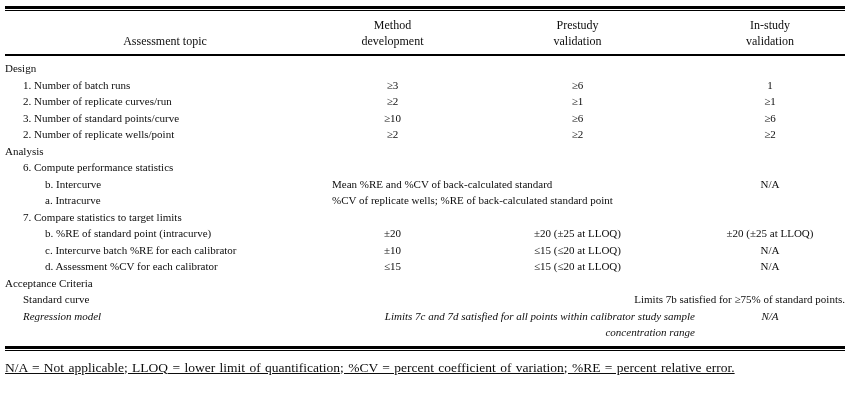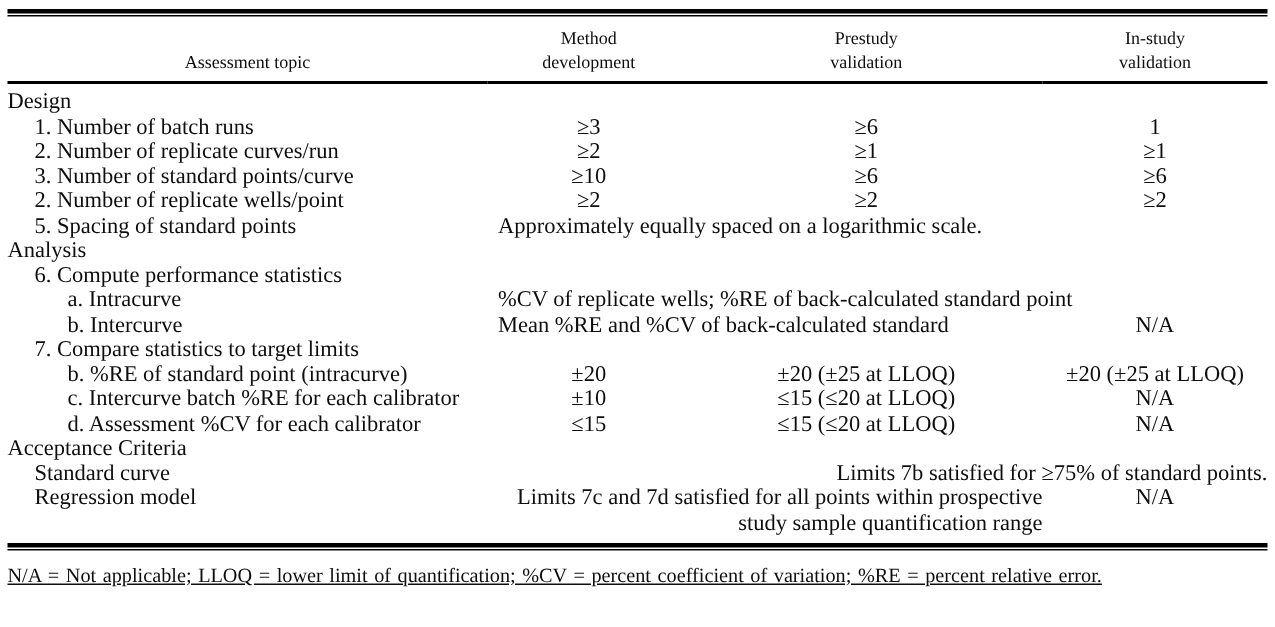--- a/index.html
+++ b/index.html
@@ -32,35 +32,35 @@
     font-size: 12px;
     line-height: 16px;
     vertical-align: bottom;
     text-align: center;
     padding: 6px 0 5px 0;
     border-bottom: 2px solid #000;
   }
   thead th .th-inner { display: inline-block; max-width: 90px; }
 
   tbody td {
-    font-size: 15px;
+    font-size: 11px;
     line-height: 16.5px;
     padding: 0;
     vertical-align: top;
     white-space: normal;
   }
   tbody tr.first td { padding-top: 4px; }
   td.lbl  { text-align: left; }
   .ind0 { padding-left: 0; }
   .ind1 { padding-left: 18px; }
   .ind2 { padding-left: 40px; }
   td.val  { text-align: center; }
   td.span-left   { text-align: left; padding-left: 7px; }
   td.span-center { text-align: right; }
-  tbody tr.last td { padding-bottom: 5px; }
+  tbody tr.last td { padding-bottom: 5px; font-style: italic; }
 
   .footnote {
     font-size: 13.5px;
     line-height: 16px;
     margin-top: 9px;
     word-spacing: 1px;
     text-decoration: underline;
   }
 </style>
 </head>
@@ -112,42 +112,38 @@
         <td class="val">≥6</td>
       </tr>
 
       <tr>
         <td class="lbl ind1">2. Number of replicate wells/point</td>
         <td class="val">≥2</td>
         <td class="val">≥2</td>
         <td class="val">≥2</td>
       </tr>
 
-      <tr>
-        <td class="lbl ind1">5. Spacing of standard points</td>
-        <td class="span-left" colspan="3">Approximately equally spaced on a logarithmic scale.</td>
-      </tr>
 
       <tr>
         <td class="lbl ind0" colspan="4">Analysis</td>
       </tr>
 
       <tr>
         <td class="lbl ind1" colspan="4">6. Compute performance statistics</td>
       </tr>
 
       <tr>
-        <td class="lbl ind2">a. Intracurve</td>
-        <td class="span-left" colspan="3">%CV of replicate wells; %RE of back-calculated standard point</td>
+        <td class="lbl ind2">b. Intercurve</td>
+        <td class="span-left" colspan="2">Mean %RE and %CV of back-calculated standard</td>
+        <td class="val">N/A</td>
       </tr>
 
       <tr>
-        <td class="lbl ind2">b. Intercurve</td>
-        <td class="span-left" colspan="2">Mean %RE and %CV of back-calculated standard</td>
-        <td class="val">N/A</td>
+        <td class="lbl ind2">a. Intracurve</td>
+        <td class="span-left" colspan="3">%CV of replicate wells; %RE of back-calculated standard point</td>
       </tr>
 
       <tr>
         <td class="lbl ind1" colspan="4">7. Compare statistics to target limits</td>
       </tr>
 
 
       <tr>
         <td class="lbl ind2">b. %RE of standard point (intracurve)</td>
         <td class="val">±20</td>
@@ -173,21 +169,21 @@
         <td class="lbl ind0" colspan="4">Acceptance Criteria</td>
       </tr>
 
       <tr>
         <td class="lbl ind1">Standard curve</td>
         <td class="span-center" colspan="3">Limits 7b satisfied for ≥75% of standard points.</td>
       </tr>
 
       <tr class="last">
         <td class="lbl ind1">Regression model</td>
-        <td class="span-center" colspan="2">Limits 7c and 7d satisfied for all points within prospective study sample quantification range</td>
+        <td class="span-center" colspan="2">Limits 7c and 7d satisfied for all points within calibrator study sample concentration range</td>
         <td class="val">N/A</td>
       </tr>
 
     </tbody>
   </table>
 
   <div class="rule-double"></div>
 
   <div class="footnote">N/A = Not applicable; LLOQ = lower limit of quantification; %CV = percent coefficient of variation; %RE = percent relative error.</div>
 

